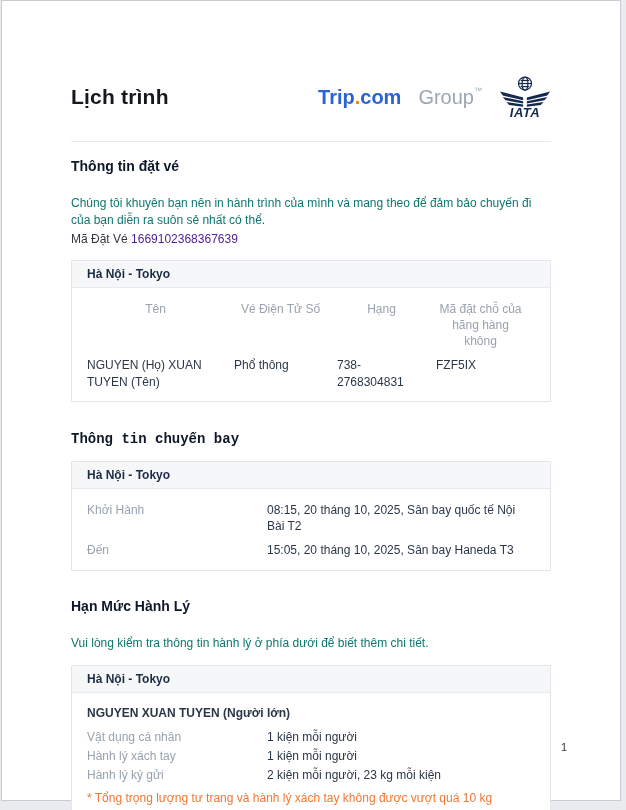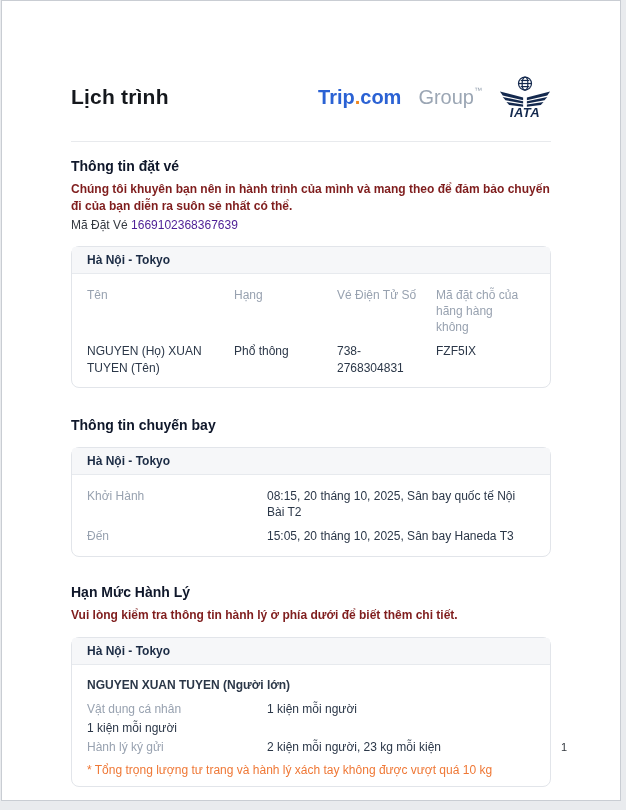--- a/index.html
+++ b/index.html
@@ -14,37 +14,37 @@
             padding-top:74px; padding-bottom:22px; border-bottom:1px solid #e8eaed; }
   .title { font-size:21px; font-weight:bold; color:#15181d; letter-spacing:.2px; }
   .logos { display:flex; align-items:center; gap:17px; }
   .trip-logo { font-size:20px; font-weight:bold; color:#2b62d4; white-space:nowrap; }
   .trip-logo .dot { color:#f0861c; }
   .trip-logo .group { color:#9ba6b4; font-weight:400; margin-left:17px; }
   .trip-logo .tm { color:#9ba6b4; font-weight:400; font-size:8px; vertical-align:top; }
 
   
   .sec-h { margin-top:15px; font-size:14px; font-weight:bold; color:#0f172a; line-height:18px; }
-  .sec-h.h2 { margin-top:28px; }
+  .sec-h.h2 { margin-top:28px;font-family:Liberation Mono, monospace; }
   .sec-h.h3 { margin-top:26px; }
-  .para { margin-top:6px; font-size:12px; line-height:17px; color:#7f1d1d;font-weight:bold; }
+  .para { margin-top:20px; font-size:12px; line-height:17px; color:#0f766e; }
   .ref-line { margin-top:2px; font-size:12px; line-height:17px; color:#33383f; }
   .ref-link { color:#4c1d95; text-decoration:none; cursor:pointer; }
 
   
-  .card { margin-top:12px; border:1px solid #e2e5ea; border-radius:8px; background:#fff; }
+  .card { margin-top:12px; border:1px solid #e2e5ea; border-radius:1px; background:#fff; }
   .card.mt13 { margin-top:13px; }
   .card-h { background:#f6f7f9; padding:5px 15px; font-size:12px; font-weight:bold;
             color:#1b2b44; line-height:16px; border-bottom:1px solid #e7eaee;
             border-radius:3px 3px 0 0; }
   .card-b { padding:13px 15px 8px; }
 
   
   .tbl { display:grid; grid-template-columns:147px 103px 99px 1fr; font-size:12px; }
-  .tbl .th { color:#98a2b0; line-height:16px; padding-bottom:8px; padding-right:10px; }
+  .tbl .th { color:#98a2b0; line-height:16px; padding-bottom:8px; padding-right:10px;text-align:center; }
   .tbl .td { color:#2b3748; line-height:17px; padding-right:10px; padding-bottom:2px; }
 
   
   .kv { display:flex; font-size:12px; line-height:16px; margin-bottom:8px; }
   .kv .k { flex:0 0 180px; color:#98a2b0; }
   .kv .v { color:#2b3748; }
   .flight-body { padding:13px 15px 10px; }
   .flight-body .kv:last-child { margin-bottom:2px; }
 
   
@@ -93,22 +93,22 @@
     <div class="ref-line">
       <span>Mã Đặt Vé</span>
       <a class="ref-link">1669102368367639</a>
     </div>
 
     <div class="card">
       <div class="card-h">Hà Nội - Tokyo</div>
       <div class="card-b">
         <div class="tbl">
           <div class="th">Tên</div>
+          <div class="th">Vé Điện Tử Số</div>
           <div class="th">Hạng</div>
-          <div class="th">Vé Điện Tử Số</div>
           <div class="th">Mã đặt chỗ của hãng hàng không</div>
           <div class="td">NGUYEN (Họ) XUAN TUYEN (Tên)</div>
           <div class="td">Phổ thông</div>
           <div class="td">738-2768304831</div>
           <div class="td">FZF5IX</div>
         </div>
       </div>
     </div>
 
     <div class="sec-h h2">Thông tin chuyến bay</div>
@@ -130,20 +130,21 @@
     <div class="para">Vui lòng kiểm tra thông tin hành lý ở phía dưới để biết thêm chi tiết.</div>
     <div class="card mt13">
       <div class="card-h">Hà Nội - Tokyo</div>
       <div class="bag-body">
         <div class="pax">NGUYEN XUAN TUYEN (Người lớn)</div>
         <div class="kv">
           <div class="k">Vật dụng cá nhân</div>
           <div class="v">1 kiện mỗi người</div>
         </div>
         <div class="kv">
+          <div class="k">Hành lý xách tay</div>
           <div class="v">1 kiện mỗi người</div>
         </div>
         <div class="kv">
           <div class="k">Hành lý ký gửi</div>
           <div class="v">2 kiện mỗi người, 23 kg mỗi kiện</div>
         </div>
         <div class="warn">* Tổng trọng lượng tư trang và hành lý xách tay không được vượt quá 10 kg</div>
       </div>
     </div>
 

